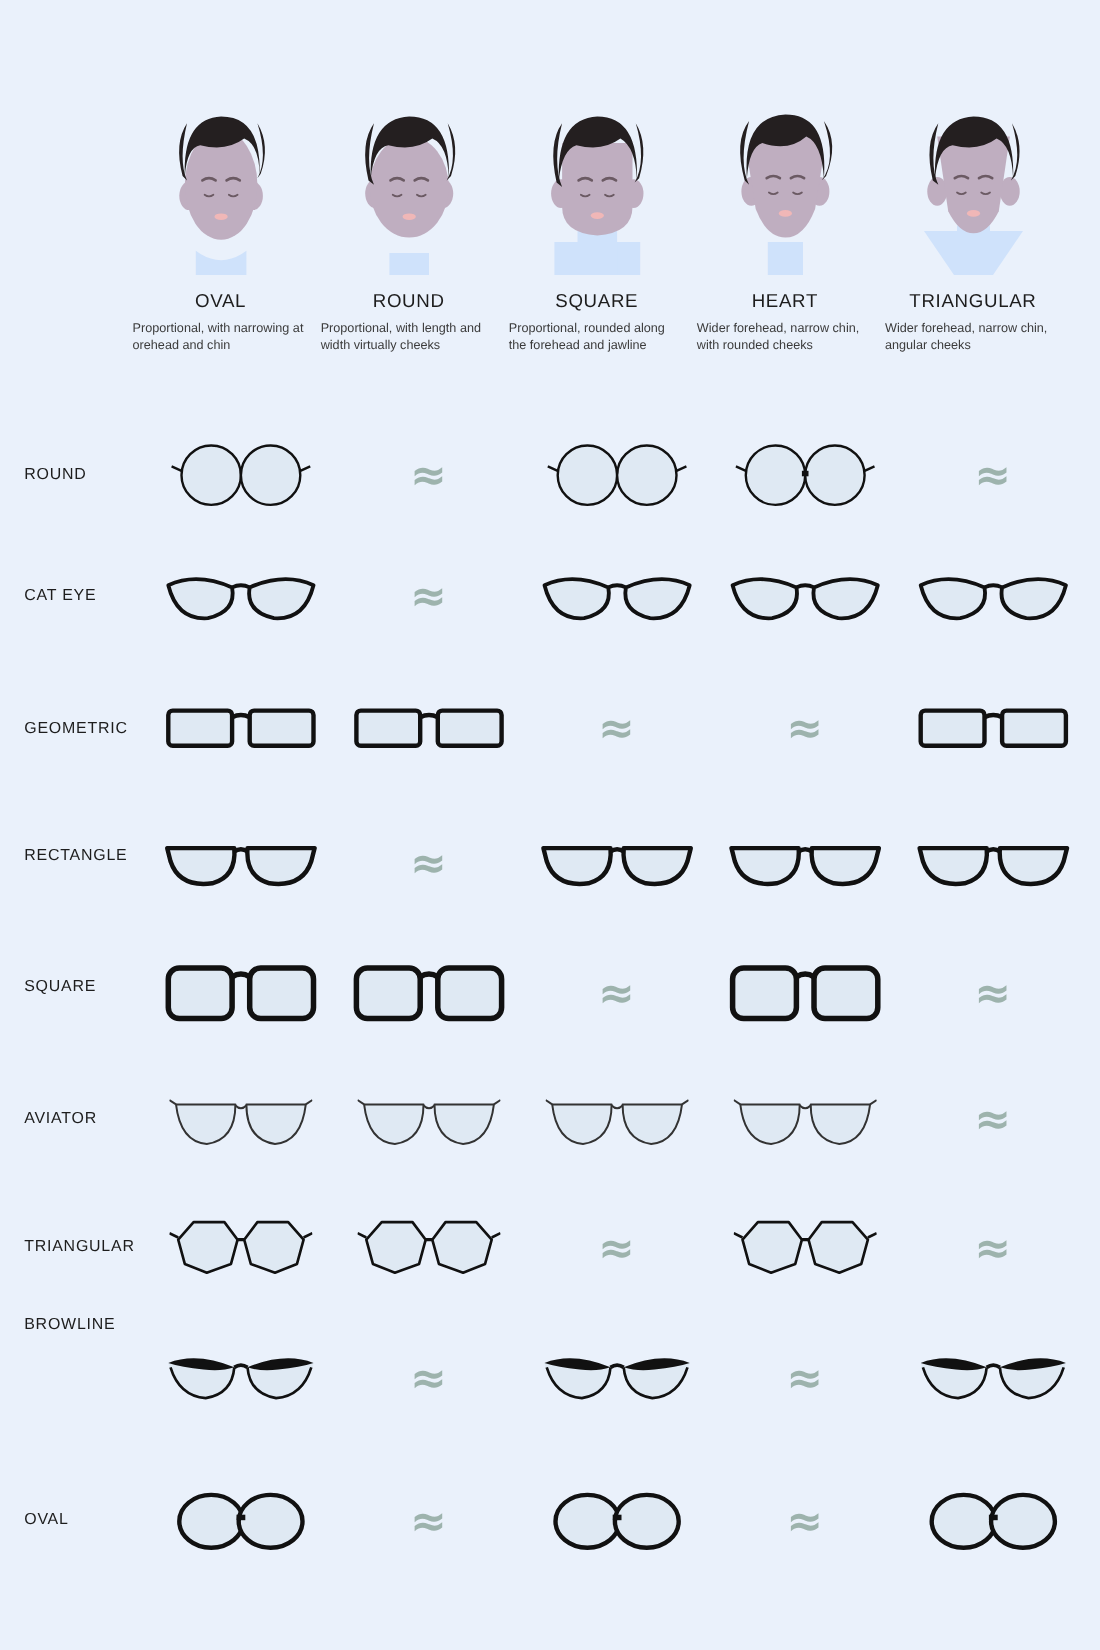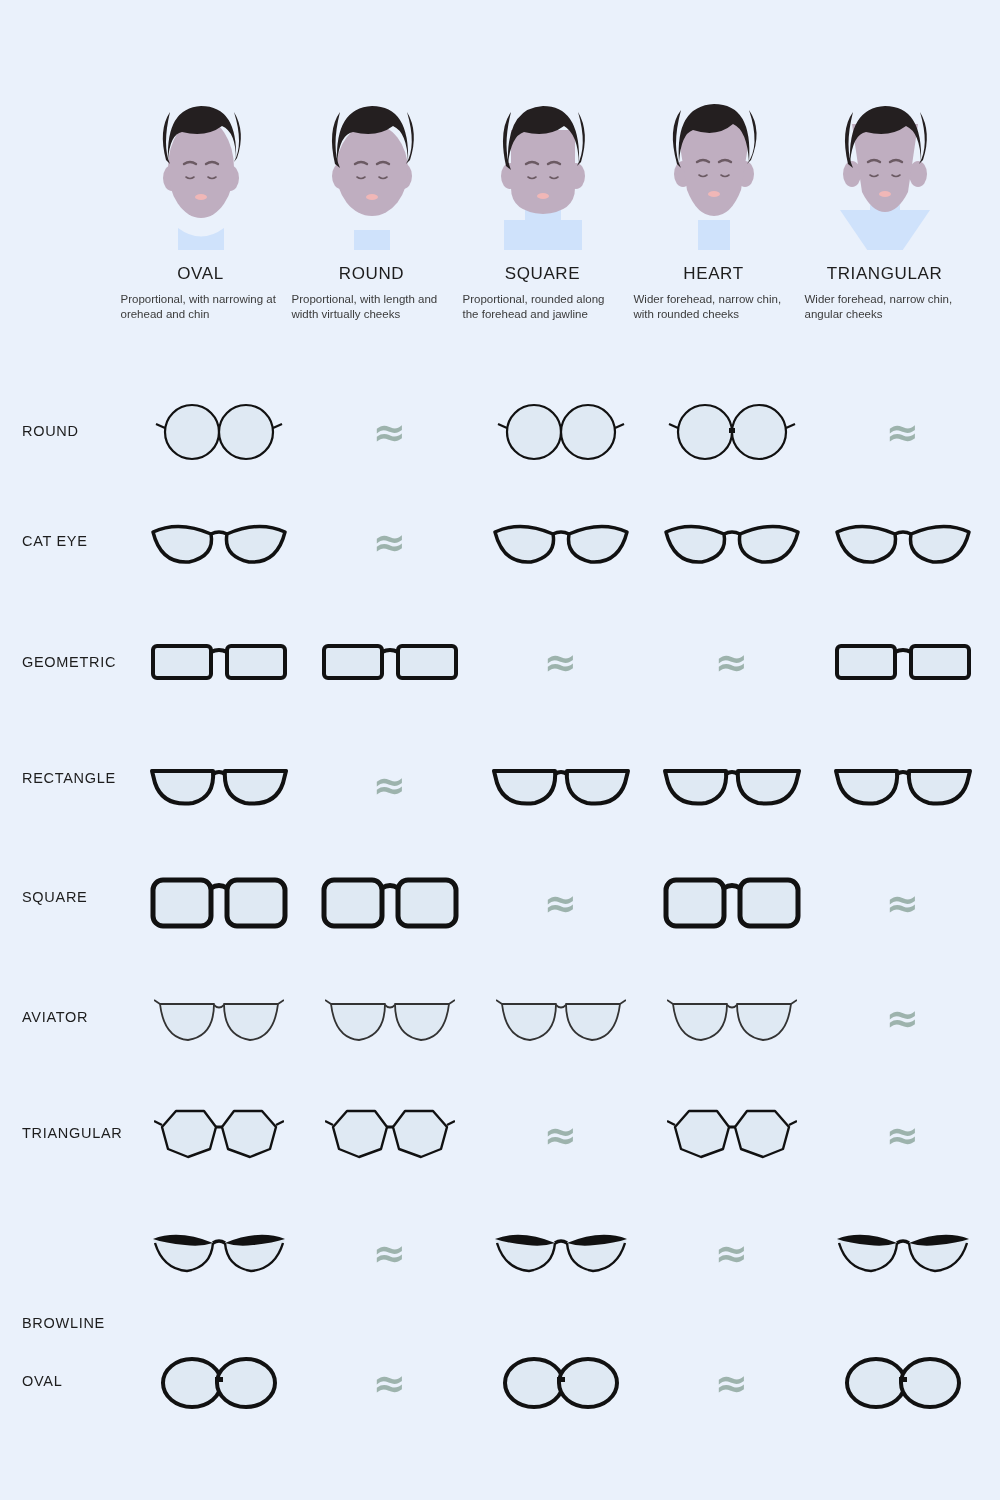--- a/index.html
+++ b/index.html
@@ -204,21 +204,21 @@
     </div>
   </div>
 
   <div class="row-label" style="top:423px">ROUND</div>
   <div class="row-label" style="top:533px">CAT EYE</div>
   <div class="row-label" style="top:654px">GEOMETRIC</div>
   <div class="row-label" style="top:770px">RECTANGLE</div>
   <div class="row-label" style="top:889px">SQUARE</div>
   <div class="row-label" style="top:1009px">AVIATOR</div>
   <div class="row-label" style="top:1125px">TRIANGULAR</div>
-  <div class="row-label" style="top:1315px">BROWLINE</div>
+  <div class="row-label" style="top:1196px">BROWLINE</div>
   <div class="row-label" style="top:1373px">OVAL</div>
 
   <div class="cell" style="left:133px; top:377px">
     <svg width="130" height="60" viewBox="0 0 130 60">
       <circle cx="38" cy="30" r="27" fill="#dfe9f3" stroke="#111" stroke-width="2.2"></circle>
       <circle cx="92" cy="30" r="27" fill="#dfe9f3" stroke="#111" stroke-width="2.2"></circle>
       <path d="M65 27 h0" stroke="#111" stroke-width="2.2"></path>
       <line x1="65" y1="28" x2="65" y2="28" stroke="#111" stroke-width="2.2"></line>
       <path d="M65.5 27 q0 0 0 0" stroke="#111"></path>
       <line x1="64" y1="27" x2="66" y2="27" stroke="#111" stroke-width="3"></line>

